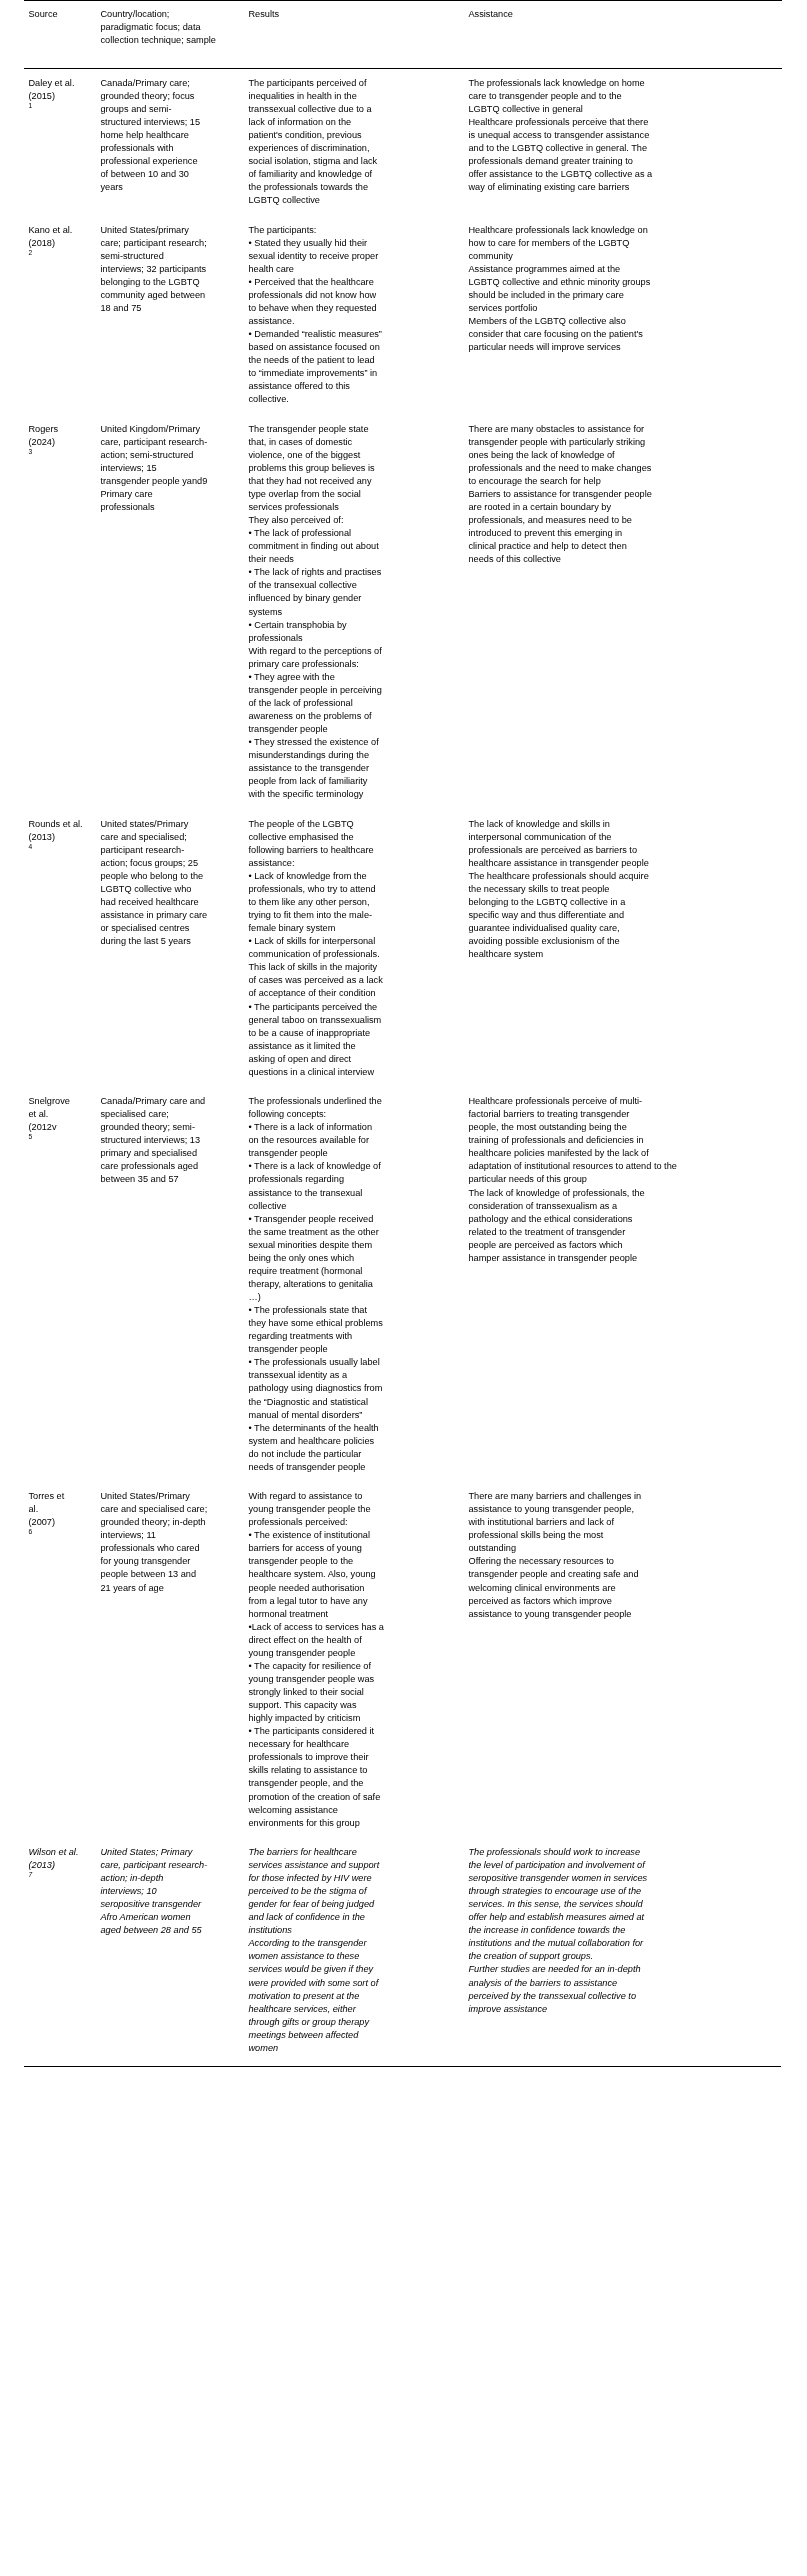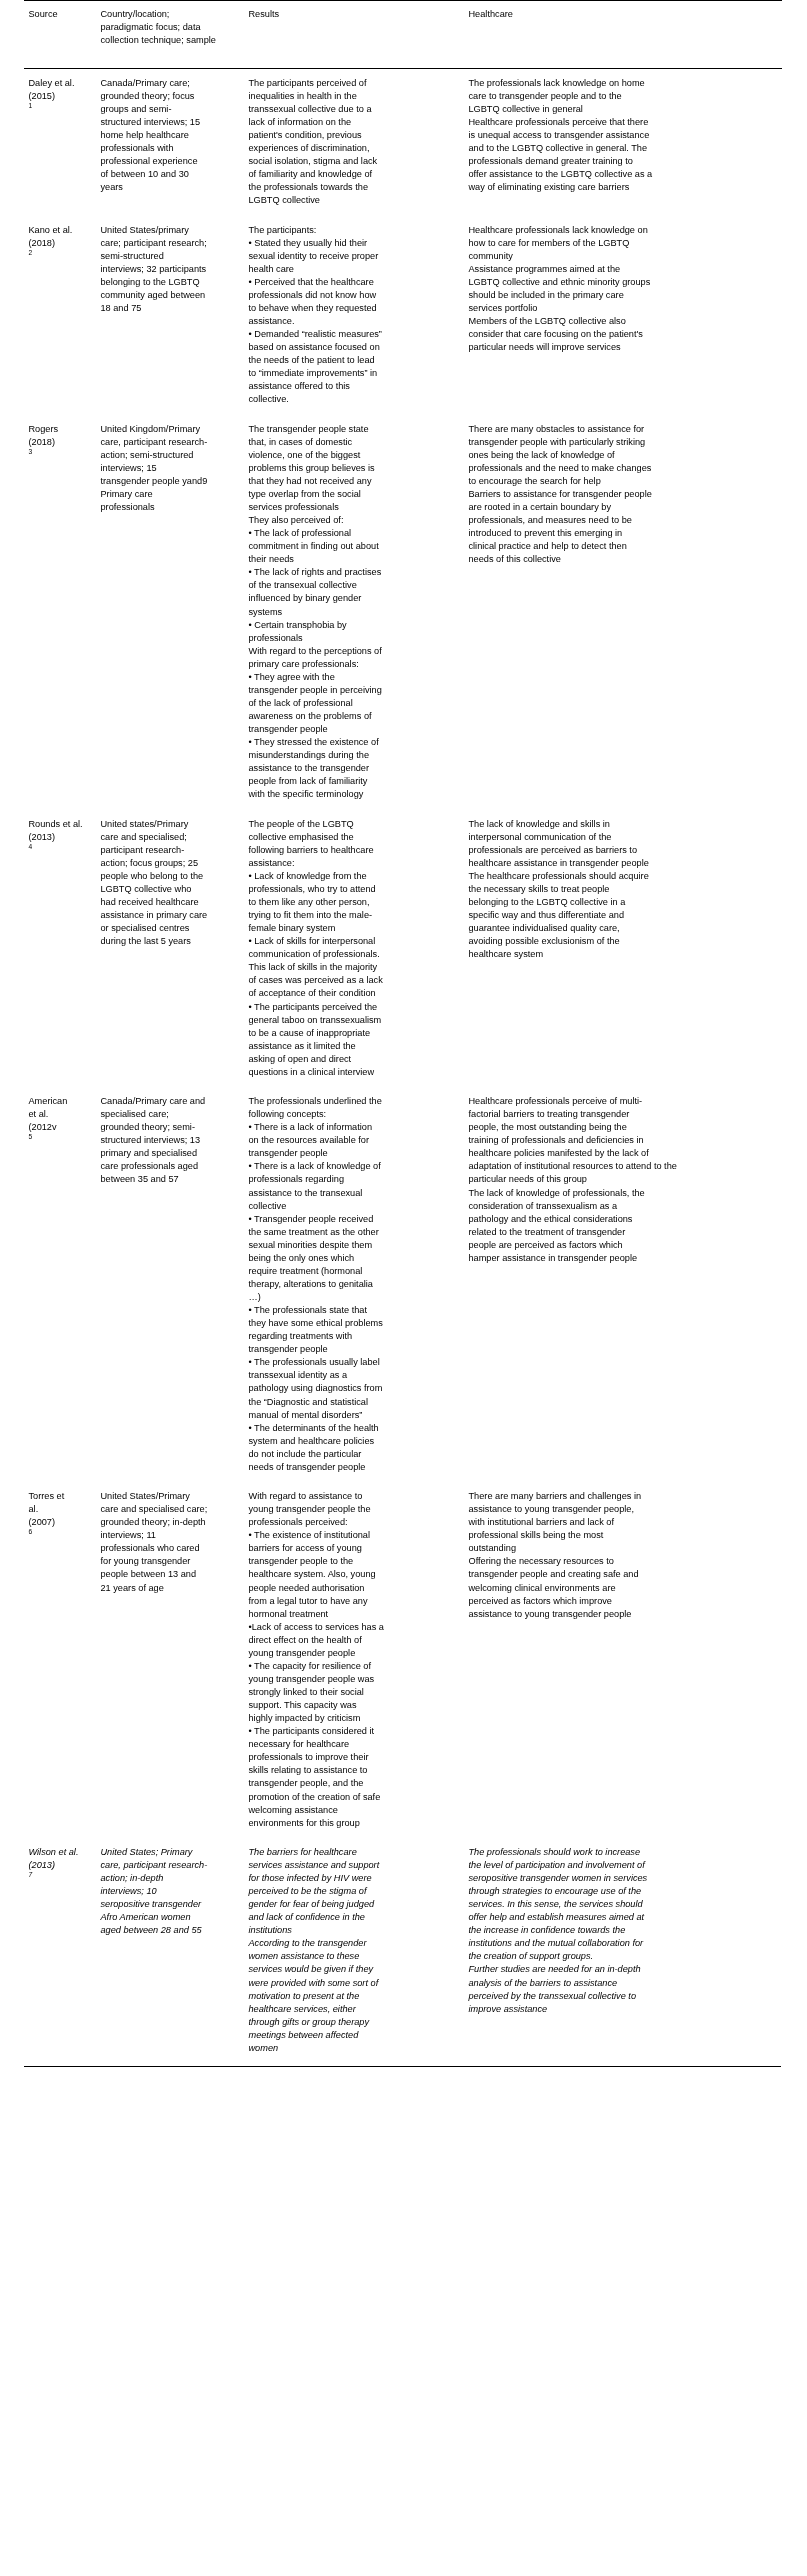--- a/index.html
+++ b/index.html
@@ -100,21 +100,21 @@
         </th>
         <th>
           <span class="hdr-text">Country/location;
 paradigmatic focus; data
 collection technique; sample</span>
         </th>
         <th>
           <span class="hdr-text">Results</span>
         </th>
         <th>
-          <span class="hdr-text">Healthcare</span>
+          <span class="hdr-text">Assistance</span>
         </th>
       </tr>
     </thead>
     <tbody id="table-body">
         <tr class="data-row">
           <td><span class="cell-text source-cell">Daley et al.
 (2015)</span><sup>1</sup></td>
           <td>
             <span class="cell-text">Canada/Primary care;
 grounded theory; focus
@@ -186,21 +186,21 @@
 LGBTQ collective and ethnic minority groups
 should be included in the primary care
 services portfolio
 Members of the LGBTQ collective also
 consider that care focusing on the patient's
 particular needs will improve services</span>
           </td>
         </tr>
         <tr class="data-row">
           <td><span class="cell-text source-cell">Rogers
-(2018)</span><sup>3</sup></td>
+(2024)</span><sup>3</sup></td>
           <td>
             <span class="cell-text">United Kingdom/Primary
 care, participant research-
 action; semi-structured
 interviews; 15
 transgender people yand9
 Primary care
 professionals</span>
           </td>
           <td>
@@ -293,21 +293,21 @@
 The healthcare professionals should acquire
 the necessary skills to treat people
 belonging to the LGBTQ collective in a
 specific way and thus differentiate and
 guarantee individualised quality care,
 avoiding possible exclusionism of the
 healthcare system</span>
           </td>
         </tr>
         <tr class="data-row">
-          <td><span class="cell-text source-cell">American
+          <td><span class="cell-text source-cell">Snelgrove
 et al.
 (2012v</span><sup>5</sup></td>
           <td>
             <span class="cell-text">Canada/Primary care and
 specialised care;
 grounded theory; semi-
 structured interviews; 13
 primary and specialised
 care professionals aged
 between 35 and 57</span>

